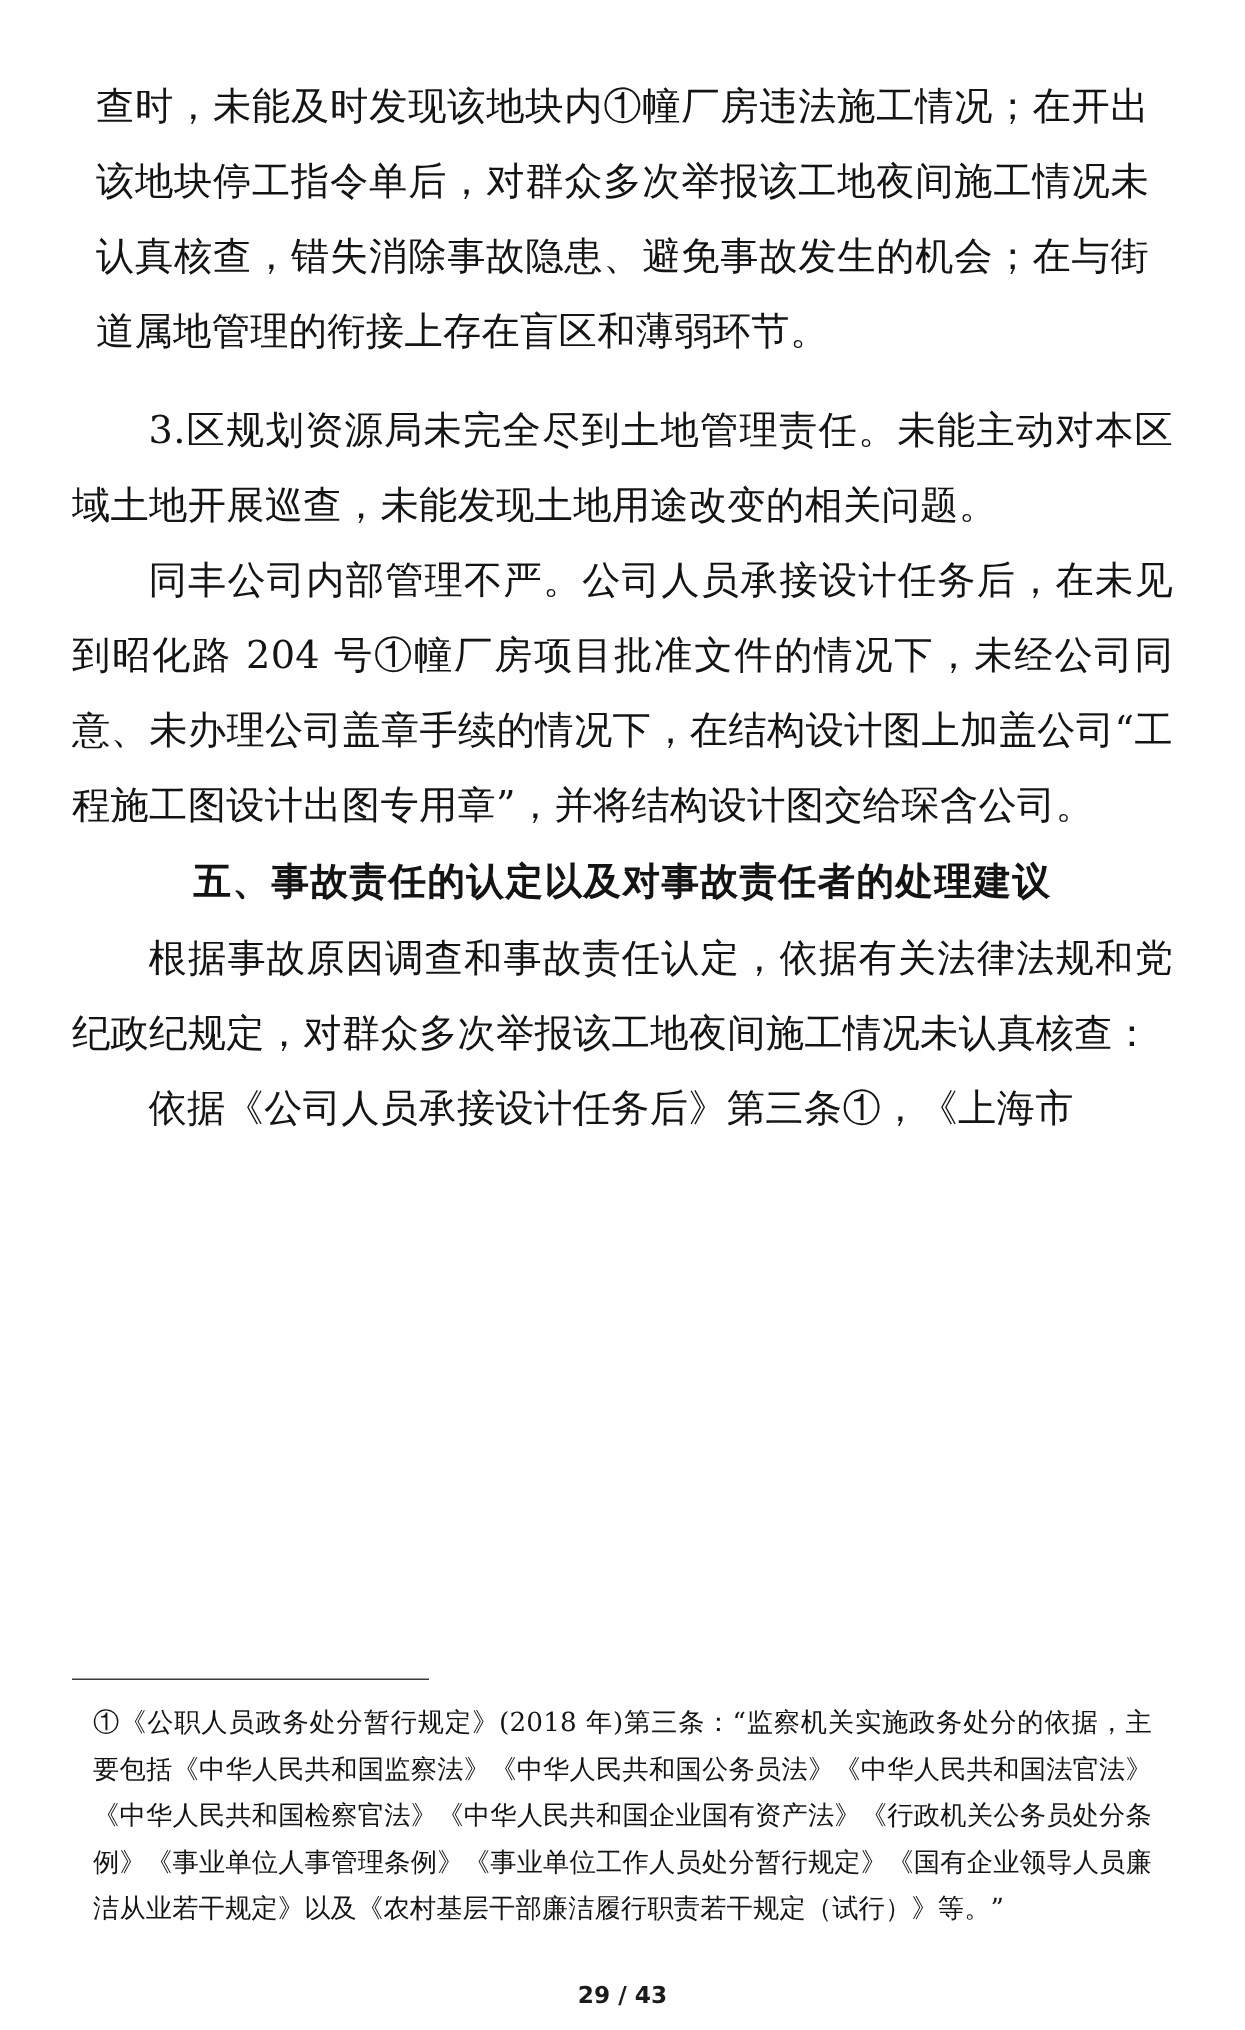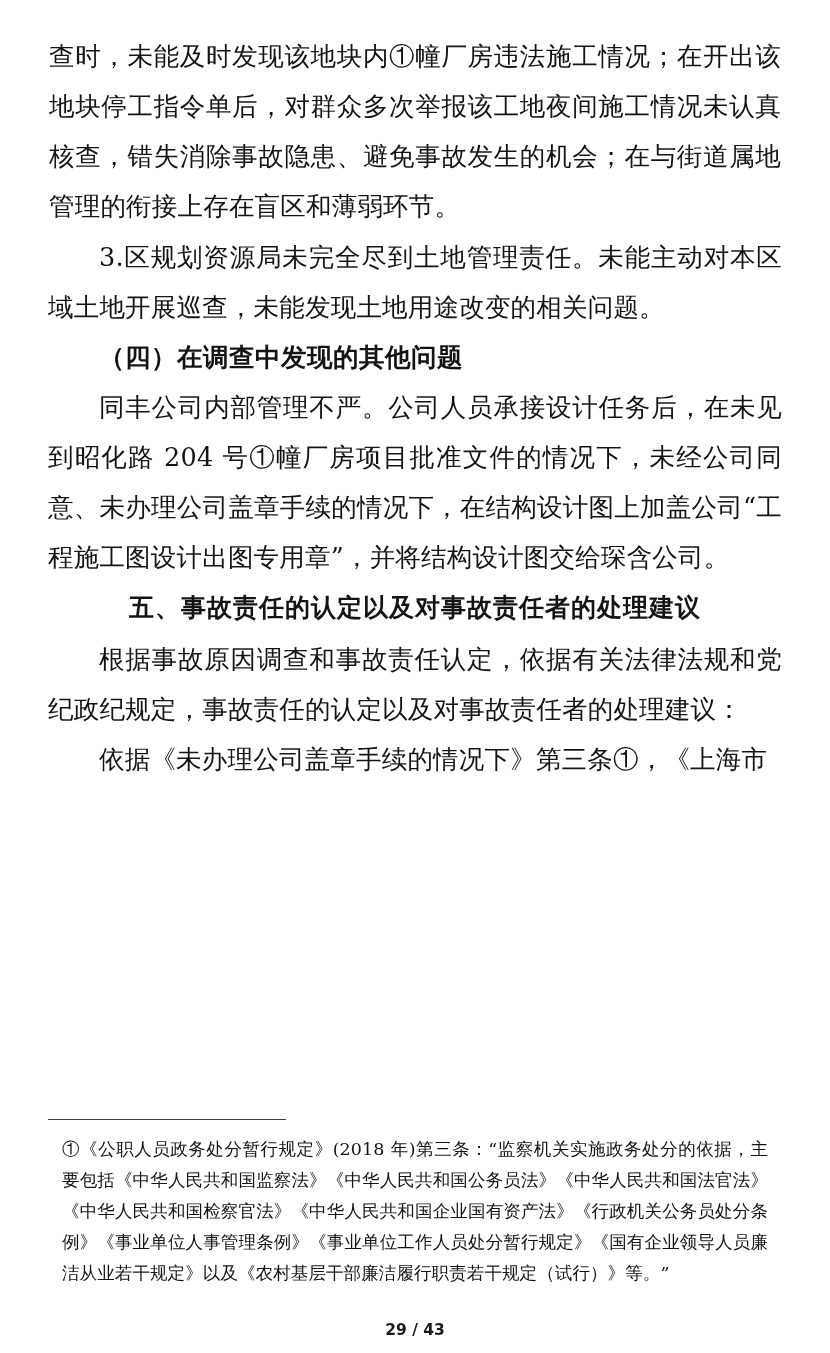--- a/index.html
+++ b/index.html
@@ -23,21 +23,21 @@
     position: relative;
   }
   .body-text {
     font-size: 25.5px;
     line-height: 50px;
     text-align: justify;
     text-justify: inter-ideograph;
     letter-spacing: 0.2px;
   }
   .p {
-    margin: 1px;
+    margin: 16px;
     text-indent: 0;
   }
   .p-indent {
     margin: 0;
     text-indent: 51px;
   }
   .heading {
     margin: 0;
     font-weight: bold;
     font-size: 25.5px;
@@ -89,30 +89,29 @@
 <body>
 
 <div class="page">
 
   <div class="body-text">
 
     <p class="p">查时，未能及时发现该地块内①幢厂房违法施工情况；在开出该地块停工指令单后，对群众多次举报该工地夜间施工情况未认真核查，错失消除事故隐患、避免事故发生的机会；在与街道属地管理的衔接上存在盲区和薄弱环节。</p>
 
     <p class="p-indent">3.区规划资源局未完全尽到土地管理责任。未能主动对本区域土地开展巡查，未能发现土地用途改变的相关问题。</p>
 
-    <p class="heading">（四）在调查中发现的其他问题</p>
 
     <p class="p-indent">同丰公司内部管理不严。公司人员承接设计任务后，在未见到昭化路 204 号①幢厂房项目批准文件的情况下，未经公司同意、未办理公司盖章手续的情况下，在结构设计图上加盖公司“工程施工图设计出图专用章”，并将结构设计图交给琛含公司。</p>
 
     <p class="heading-center">五、事故责任的认定以及对事故责任者的处理建议</p>
 
-    <p class="p-indent">根据事故原因调查和事故责任认定，依据有关法律法规和党纪政纪规定，事故责任的认定以及对事故责任者的处理建议：</p>
+    <p class="p-indent">根据事故原因调查和事故责任认定，依据有关法律法规和党纪政纪规定，对群众多次举报该工地夜间施工情况未认真核查：</p>
 
 
-    <p class="p-indent">依据《未办理公司盖章手续的情况下》第三条①，《上海市</p>
+    <p class="p-indent">依据《公司人员承接设计任务后》第三条①，《上海市</p>
 
   </div>
 
   <div class="footnote-area">
     <div class="footnote-rule"></div>
     <p class="footnote-text">①《公职人员政务处分暂行规定》(2018 年)第三条：“监察机关实施政务处分的依据，主要包括《中华人民共和国监察法》《中华人民共和国公务员法》《中华人民共和国法官法》《中华人民共和国检察官法》《中华人民共和国企业国有资产法》《行政机关公务员处分条例》《事业单位人事管理条例》《事业单位工作人员处分暂行规定》《国有企业领导人员廉洁从业若干规定》以及《农村基层干部廉洁履行职责若干规定（试行）》等。”</p>
   </div>
 
   <div class="page-number">29 / 43</div>
 

